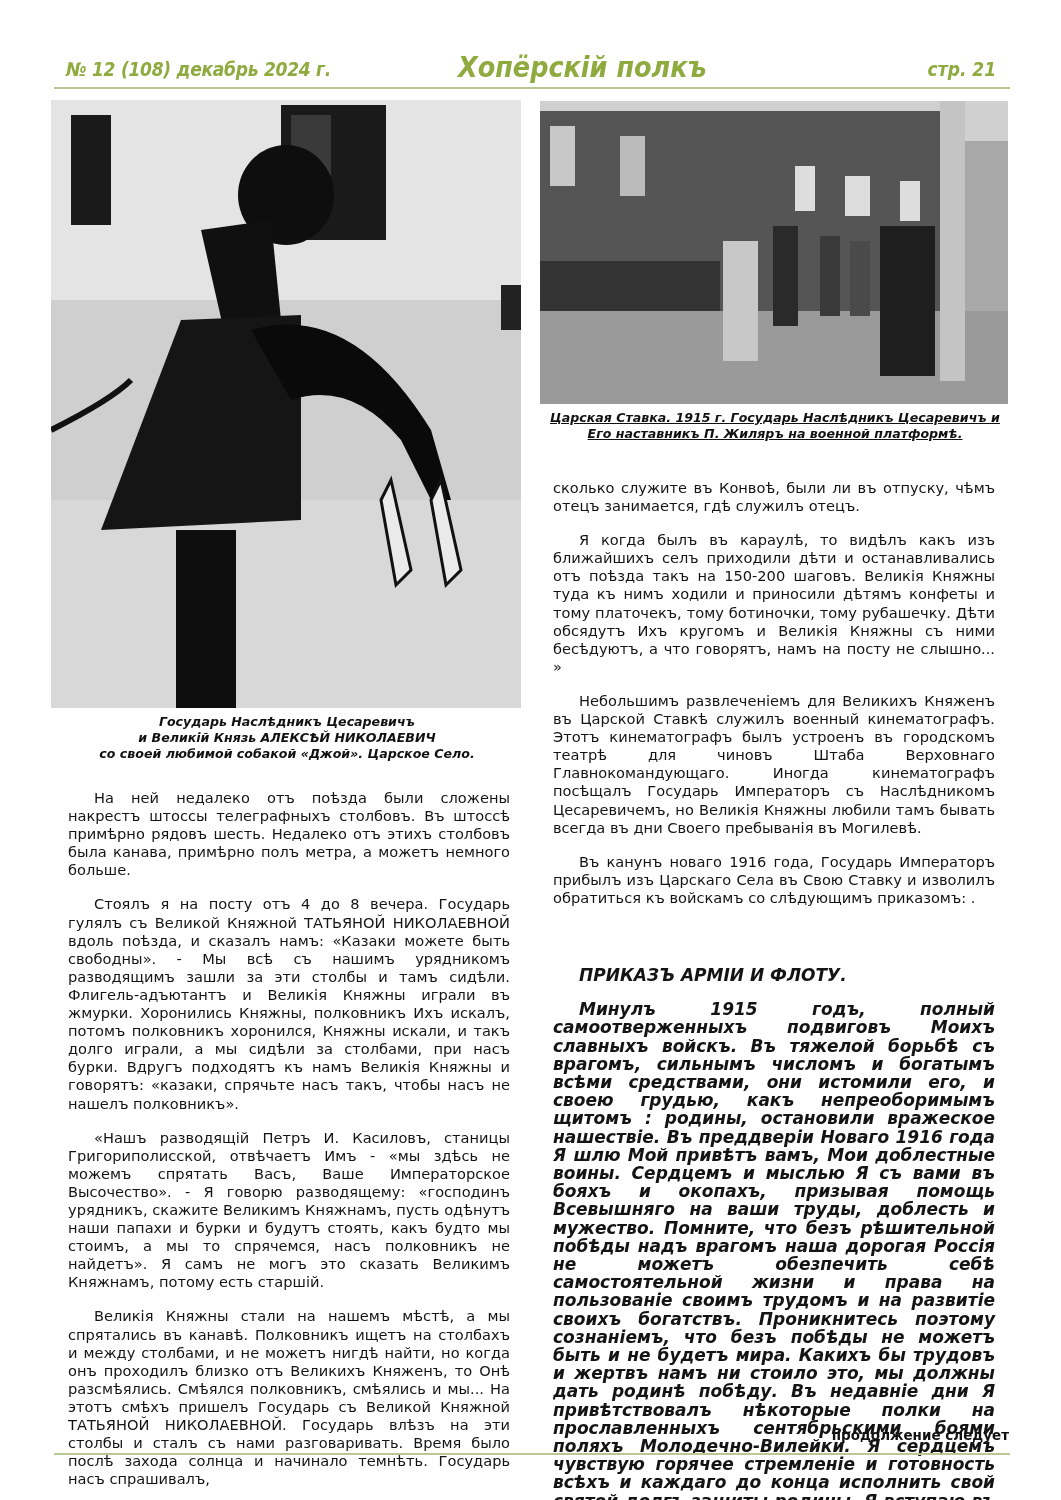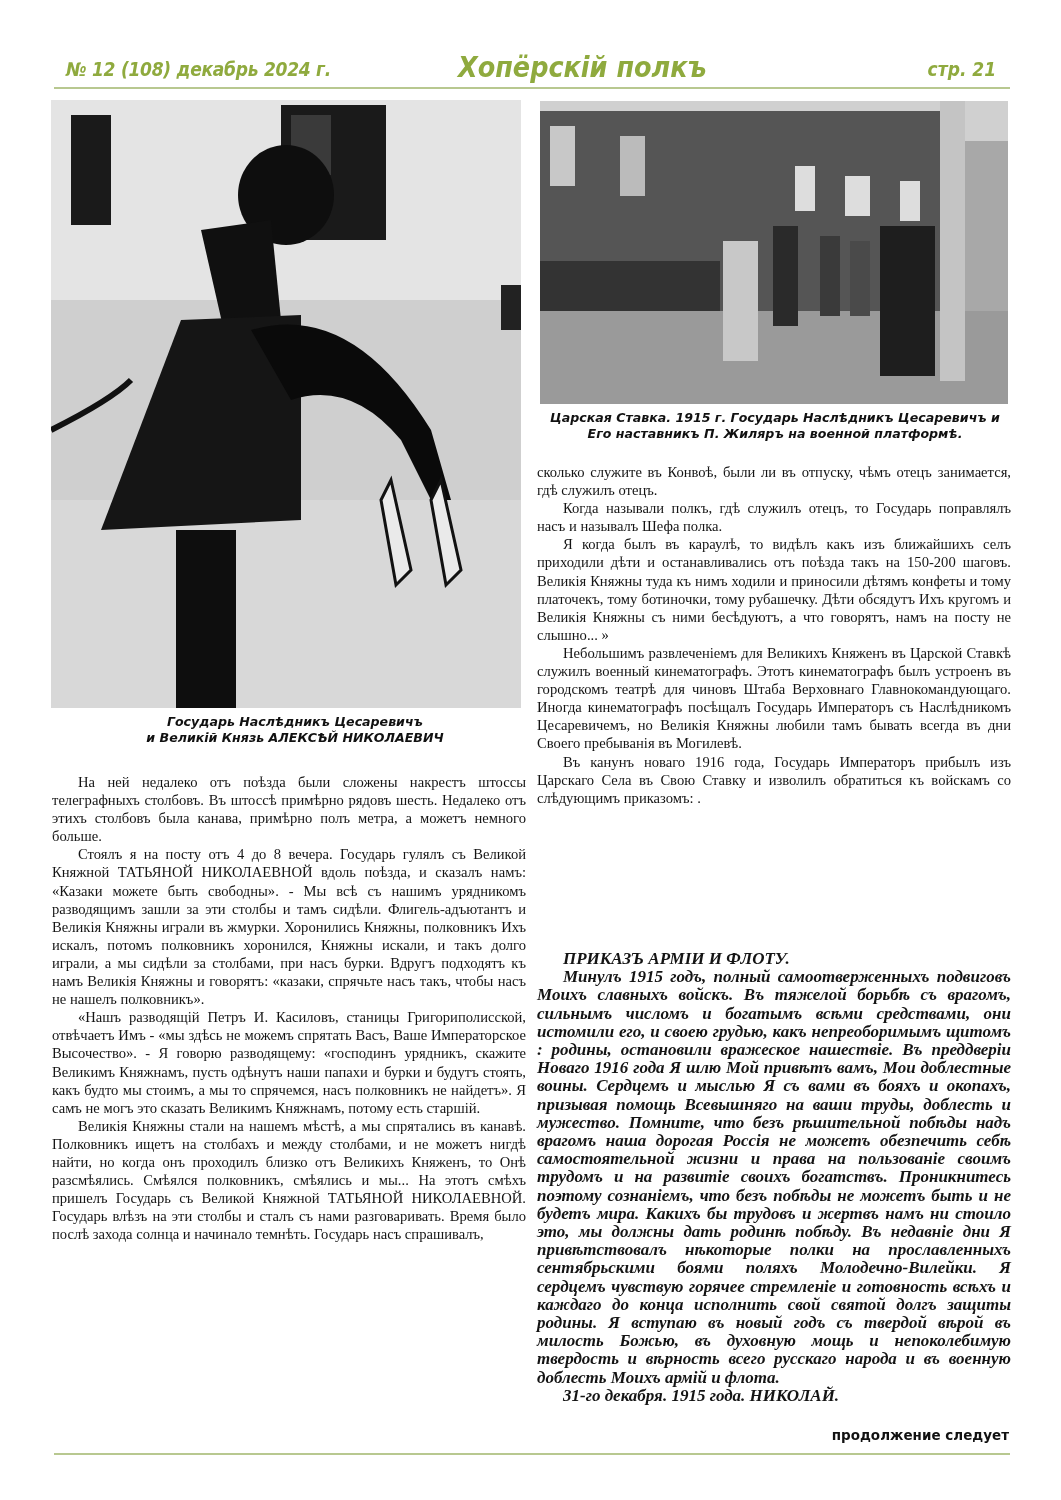--- a/index.html
+++ b/index.html
@@ -10,25 +10,25 @@
     .header .title { position: absolute; left: 400px; top: 0px; font-size: 29px; font-weight: bold; font-style: italic; color: #8faa3e; transform: scaleX(0.88); transform-origin: left; }
     .header .page { position: absolute; right: 12px; top: 8px; font-size: 19px; font-weight: bold; font-style: italic; color: #8faa3e; transform: scaleX(0.9); transform-origin: right; }
     .hr-top { position: absolute; left: 54px; top: 87px; width: 956px; height: 2px; background: #b8c890; }
     .hr-bottom { position: absolute; left: 54px; top: 1453px; width: 956px; height: 2px; background: #b8c890; }
 
     .photo { position: absolute; overflow: hidden; background: #cfcfcf; }
     .photo1 { left: 51px; top: 100px; width: 470px; height: 608px; background: #dedede; }
     .photo2 { left: 540px; top: 101px; width: 468px; height: 303px; background: #8a8a8a; }
 
     .caption { position: absolute; text-align: center; font-weight: bold; font-style: italic; font-size: 12.6px; line-height: 16px; color: #111; }
-    .cap1 { left: 60px; top: 714px; width: 470px; }
-    .cap2 { left: 540px; top: 410px; width: 470px; }
+    .cap1 { left: 52px; top: 714px; width: 470px; }
+    .cap2 { left: 540px; top: 410px; width: 470px; text-decoration: underline; }
 
     .col { position: absolute; font-size: 14.6px; line-height: 18.1px; text-align: justify; color: #141414; }
-    .col p { margin: 0; text-indent: 26px; font-family: Liberation Serif, serif; }
+    .col p { margin: 16px; text-indent: 26px; }
     .colL { left: 52px; top: 773px; width: 474px; }
     .colR { left: 537px; top: 463px; width: 474px; }
     .colR-order { left: 537px; top: 950px; width: 474px; font-weight: bold; font-style: italic; line-height: 18.2px; font-size: 17px; }
     .order-title { text-indent: 26px; font-weight: bold; font-style: italic; }
     .continue { position: absolute; right: 52px; top: 1427px; font-weight: bold; font-size: 13.5px; }
   </style>
 </head>
 <body>
 
 <div class="header">
@@ -53,20 +53,21 @@
     <rect x="125" y="430" width="60" height="178" fill="#0e0e0e"></rect>
     <path d="M200 230 Q300 200 380 330 L400 400 L380 400 L350 340 Q300 280 240 300 Z" fill="#0a0a0a"></path>
     <path d="M340 380 L360 470 L345 485 L330 400 Z" fill="#eaeaea" stroke="#111" stroke-width="3"></path>
     <path d="M390 380 L410 470 L395 485 L380 400 Z" fill="#eaeaea" stroke="#111" stroke-width="3"></path>
     <path d="M0 330 Q60 300 80 280" stroke="#111" stroke-width="6" fill="none"></path>
   </svg>
 </div>
 <div class="caption cap1">
   <div>Государь Наслѣдникъ Цесаревичъ</div>
   <div>и Великій Князь АЛЕКСѢЙ НИКОЛАЕВИЧ</div>
+  <div>со своей любимой собакой «Джой». Царское Село.</div>
 </div>
 
 <div class="photo photo2" title="Фотография: Царская Ставка у вагона">
   <svg width="468" height="303" viewBox="0 0 468 303">
     <rect width="468" height="303" fill="#a8a8a8"></rect>
     <rect x="0" y="0" width="468" height="40" fill="#d0d0d0"></rect>
     <rect x="0" y="10" width="400" height="200" fill="#555"></rect>
     <rect x="10" y="25" width="25" height="60" fill="#c8c8c8"></rect>
     <rect x="80" y="35" width="25" height="60" fill="#bbb"></rect>
     <rect x="255" y="65" width="20" height="45" fill="#ddd"></rect>
@@ -89,21 +90,20 @@
 
 <div class="col colL">
   <p>На ней недалеко отъ поѣзда были сложены накрестъ штоссы телеграфныхъ столбовъ. Въ штоссѣ примѣрно рядовъ шесть. Недалеко отъ этихъ столбовъ была канава, примѣрно полъ метра, а можетъ немного больше.</p>
   <p>Стоялъ я на посту отъ 4 до 8 вечера. Государь гулялъ съ Великой Княжной ТАТЬЯНОЙ НИКОЛАЕВНОЙ вдоль поѣзда, и сказалъ намъ: «Казаки можете быть свободны». - Мы всѣ съ нашимъ урядникомъ разводящимъ зашли за эти столбы и тамъ сидѣли. Флигель-адъютантъ и Великія Княжны играли въ жмурки. Хоронились Княжны, полковникъ Ихъ искалъ, потомъ полковникъ хоронился, Княжны искали, и такъ долго играли, а мы сидѣли за столбами, при насъ бурки. Вдругъ подходятъ къ намъ Великія Княжны и говорятъ: «казаки, спрячьте насъ такъ, чтобы насъ не нашелъ полковникъ».</p>
   <p>«Нашъ разводящій Петръ И. Касиловъ, станицы Григориполисской, отвѣчаетъ Имъ - «мы здѣсь не можемъ спрятать Васъ, Ваше Императорское Высочество». - Я говорю разводящему: «господинъ урядникъ, скажите Великимъ Княжнамъ, пусть одѣнутъ наши папахи и бурки и будутъ стоять, какъ будто мы стоимъ, а мы то спрячемся, насъ полковникъ не найдетъ». Я самъ не могъ это сказать Великимъ Княжнамъ, потому есть старшій.</p>
   <p>Великія Княжны стали на нашемъ мѣстѣ, а мы спрятались въ канавѣ. Полковникъ ищетъ на столбахъ и между столбами, и не можетъ нигдѣ найти, но когда онъ проходилъ близко отъ Великихъ Княженъ, то Онѣ разсмѣялись. Смѣялся полковникъ, смѣялись и мы... На этотъ смѣхъ пришелъ Государь съ Великой Княжной ТАТЬЯНОЙ НИКОЛАЕВНОЙ. Государь влѣзъ на эти столбы и сталъ съ нами разговаривать. Время было послѣ захода солнца и начинало темнѣть. Государь насъ спрашивалъ,</p>
 </div>
 
 <div class="col colR">
   <p style="text-indent:0">сколько служите въ Конвоѣ, были ли въ отпуску, чѣмъ отецъ занимается, гдѣ служилъ отецъ.</p>
-  <p>Когда называли полкъ, гдѣ служилъ отецъ, то Государь поправлялъ насъ и называлъ Шефа полка.</p>
   <p>Я когда былъ въ караулѣ, то видѣлъ какъ изъ ближайшихъ селъ приходили дѣти и останавливались отъ поѣзда такъ на 150-200 шаговъ. Великія Княжны туда къ нимъ ходили и приносили дѣтямъ конфеты и тому платочекъ, тому ботиночки, тому рубашечку. Дѣти обсядутъ Ихъ кругомъ и Великія Княжны съ ними бесѣдуютъ, а что говорятъ, намъ на посту не слышно... »</p>
   <p>Небольшимъ развлеченіемъ для Великихъ Княженъ въ Царской Ставкѣ служилъ военный кинематографъ. Этотъ кинематографъ былъ устроенъ въ городскомъ театрѣ для чиновъ Штаба Верховнаго Главнокомандующаго. Иногда кинематографъ посѣщалъ Государь Императоръ съ Наслѣдникомъ Цесаревичемъ, но Великія Княжны любили тамъ бывать всегда въ дни Своего пребыванія въ Могилевѣ.</p>
   <p>Въ канунъ новаго 1916 года, Государь Императоръ прибылъ изъ Царскаго Села въ Свою Ставку и изволилъ обратиться къ войскамъ со слѣдующимъ приказомъ: .</p>
 </div>
 
 <div class="col colR-order">
   <p class="order-title">ПРИКАЗЪ АРМІИ И ФЛОТУ.</p>
   <p>Минулъ 1915 годъ, полный самоотверженныхъ подвиговъ Моихъ славныхъ войскъ. Въ тяжелой борьбѣ съ врагомъ, сильнымъ числомъ и богатымъ всѣми средствами, они истомили его, и своею грудью, какъ непреоборимымъ щитомъ : родины, остановили вражеское нашествіе. Въ преддверіи Новаго 1916 года Я шлю Мой привѣтъ вамъ, Мои доблестные воины. Сердцемъ и мыслью Я съ вами въ бояхъ и окопахъ, призывая помощь Всевышняго на ваши труды, доблесть и мужество. Помните, что безъ рѣшительной побѣды надъ врагомъ наша дорогая Россія не можетъ обезпечить себѣ самостоятельной жизни и права на пользованіе своимъ трудомъ и на развитіе своихъ богатствъ. Проникнитесь поэтому сознаніемъ, что безъ побѣды не можетъ быть и не будетъ мира. Какихъ бы трудовъ и жертвъ намъ ни стоило это, мы должны дать родинѣ побѣду. Въ недавніе дни Я привѣтствовалъ нѣкоторые полки на прославленныхъ сентябрьскими боями поляхъ Молодечно-Вилейки. Я сердцемъ чувствую горячее стремленіе и готовность всѣхъ и каждаго до конца исполнить свой святой долгъ защиты родины. Я вступаю въ новый годъ съ твердой вѣрой въ милость Божью, въ духовную мощь и непоколебимую твердость и вѣрность всего русскаго народа и въ военную доблесть Моихъ армій и флота.</p>
   <p>31-го декабря. 1915 года. НИКОЛАЙ.</p>
 </div>

